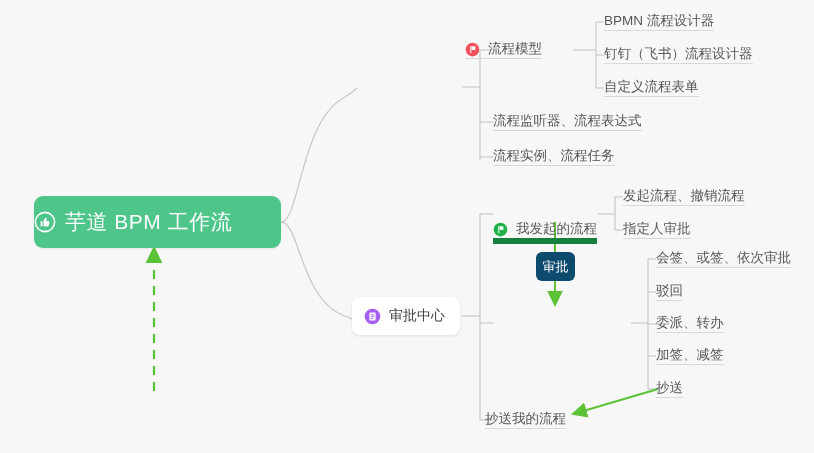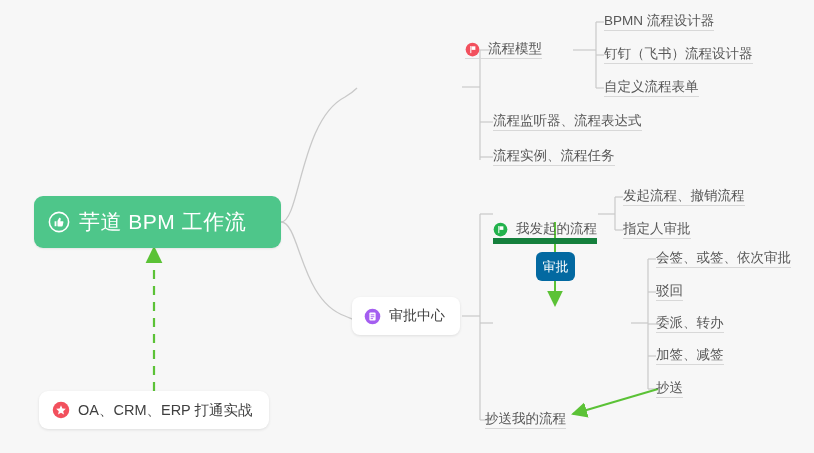--- a/index.html
+++ b/index.html
@@ -25,21 +25,20 @@
   }
   
   .root-node {
     position: absolute;
     left: 34px; top: 196px;
     width: 247px; height: 52px;
     background: #4ec68a;
     border-radius: 9px;
     display: flex;
     align-items: center;
-    padding-left: 14px;
     box-shadow: 0 1px 2px rgba(0,0,0,0.08);
   }
   .root-label {
     color: #ffffff;
     font-size: 21px;
     letter-spacing: 0.5px;
     margin-left: 9px;
     white-space: nowrap;
   }
   
@@ -87,21 +86,21 @@
   .leaf-text {
     font-size: 13.5px;
     color: #585858;
   }
   .leaf.with-icon .leaf-text { margin-left: 8px; }
   
   .tag-node {
     position: absolute;
     left: 536px; top: 252px;
     width: 39px; height: 29px;
-    background: #0369a1;
+    background: #0c4a6e;
     border-radius: 6px;
     display: flex;
     align-items: center;
     justify-content: center;
   }
   .tag-label {
     color: #ffffff;
     font-size: 13px;
     white-space: nowrap;
   }
@@ -192,31 +191,20 @@
         <circle cx="12" cy="12" r="11" fill="#a45ef0"></circle>
         <rect x="7.6" y="6.4" width="8.8" height="11.2" rx="1.4" fill="#ffffff"></rect>
         <rect x="9.4" y="9.0" width="5.2" height="1.3" fill="#a45ef0"></rect>
         <rect x="9.4" y="11.7" width="5.2" height="1.3" fill="#a45ef0"></rect>
         <rect x="9.4" y="14.4" width="3.4" height="1.3" fill="#a45ef0"></rect>
       </svg>
     </span>
     <span class="branch-label">审批中心</span>
   </div>
 
-  <div class="callout-node">
-    <span class="cicon">
-      <svg width="18" height="18" viewBox="0 0 24 24">
-        <circle cx="12" cy="12" r="11" fill="#f2505d"></circle>
-        <path d="M12 5.8 L13.85 10.0 L18.4 10.45 L14.95 13.5
-                 L15.95 18.0 L12 15.65 L8.05 18.0 L9.05 13.5
-                 L5.6 10.45 L10.15 10.0 Z" fill="#ffffff"></path>
-      </svg>
-    </span>
-    <span class="callout-label">OA、CRM、ERP 打通实战</span>
-  </div>
 
   <div class="tag-node">
     <span class="tag-label">审批</span>
   </div>
 
   <div class="leaf with-icon" style="left:465px; top:40px; border-bottom:1px solid #d8d8d8;">
     <span class="cicon">
       <svg width="15" height="15" viewBox="0 0 24 24">
         <circle cx="12" cy="12" r="11" fill="#f2505d"></circle>
         <rect x="8.5" y="6.4" width="1.6" height="11.4" fill="#ffffff"></rect>

